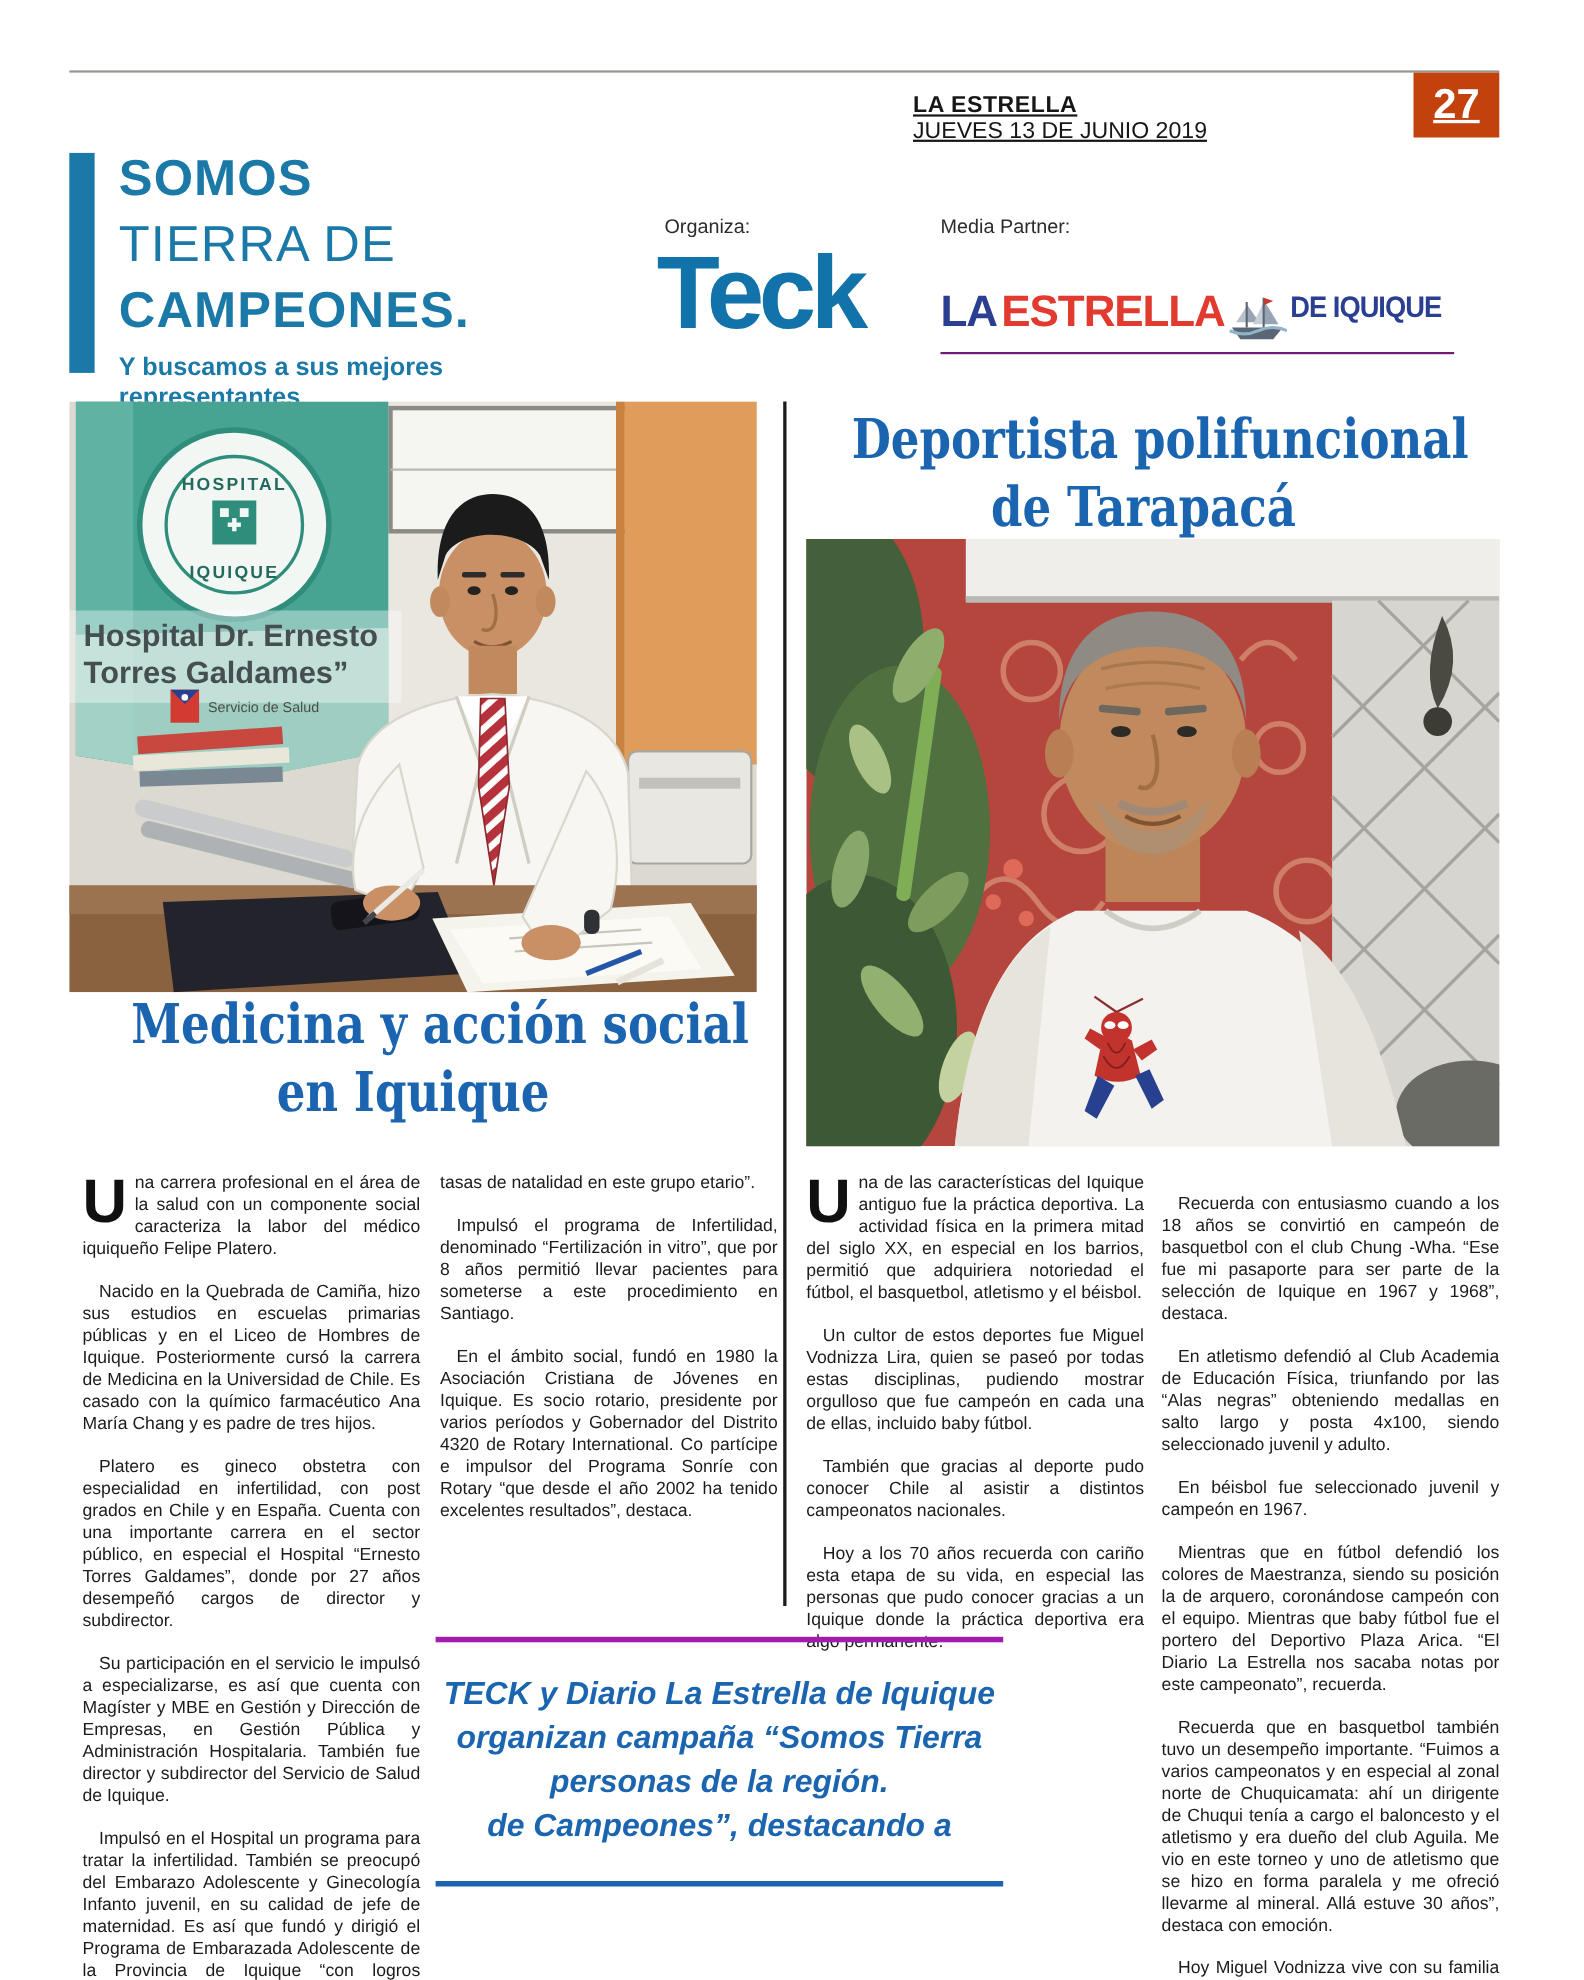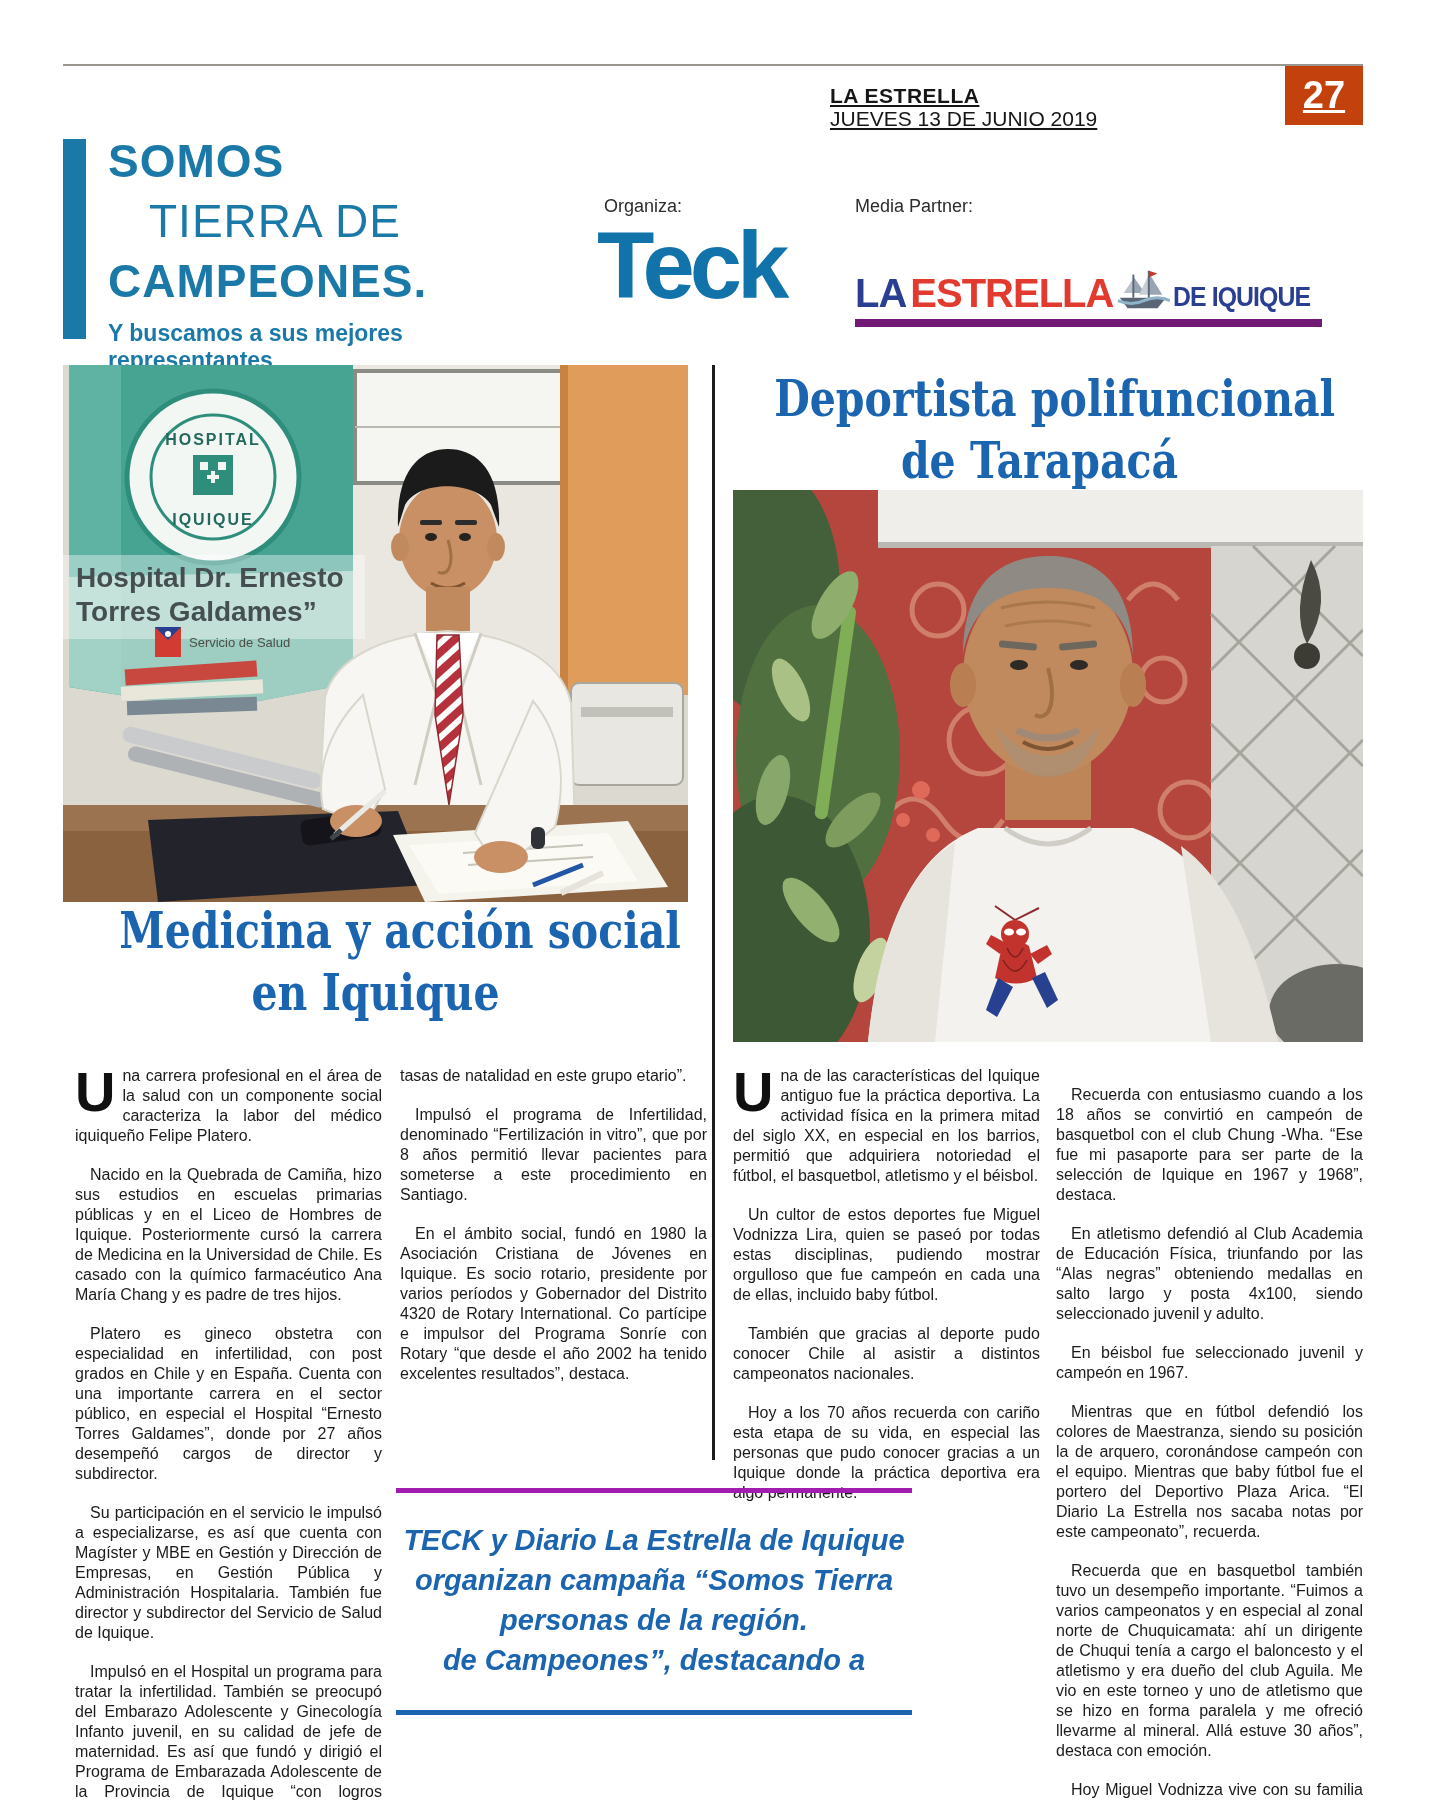--- a/index.html
+++ b/index.html
@@ -12,32 +12,32 @@
   .masthead .paper{font-size:21px;font-weight:bold;line-height:23px;letter-spacing:.5px;}
   .masthead .date{font-size:21px;font-weight:400;line-height:23px;}
   .page-num{position:absolute;left:1285px;top:66px;width:78px;height:59px;background:#c2410c;
             color:#fff;font-size:38px;font-weight:bold;display:flex;align-items:center;justify-content:center;text-decoration:underline;}
 
   
   .campaign{position:absolute;left:63px;top:131px;}
   .campaign .bar{position:absolute;left:0;top:8px;width:23px;height:200px;background:#1B79A8;}
   .campaign .txt{margin-left:45px;color:#1B79A8;}
   .campaign .t1{font-size:46px;font-weight:800;line-height:60px;letter-spacing:1px;}
-  .campaign .t2{font-size:46px;font-weight:400;line-height:60px;letter-spacing:1px;margin-left:41px;}
+  .campaign .t2{font-size:46px;font-weight:400;line-height:60px;letter-spacing:1px;}
   .campaign .t3{font-size:46px;font-weight:800;line-height:60px;letter-spacing:1px;}
   .campaign .sub{font-size:23px;font-weight:700;line-height:27px;margin-top:9px;}
 
   
   .sp-label{position:absolute;font-size:18px;color:#2c2c2c;}
   .lbl-org{left:604px;top:196px;}
   .lbl-mp{left:855px;top:196px;}
   .teck{position:absolute;left:597px;top:222px;font-size:94px;line-height:88px;font-weight:700;
         color:#1173A9;letter-spacing:-5px;}
-  .estrella-logo{position:absolute;left:855px;top:264px;display:flex;align-items:flex-end;
-                 padding-bottom:7px;border-bottom:8px solid #701a75;}
+  .estrella-logo{position:absolute;left:855px;top:264px;display:flex;align-items:flex-start;
+                 padding-bottom:7px;border-bottom:2px solid #701a75;}
   .le-la{font-size:40px;font-weight:800;color:#2B3F92;letter-spacing:-1px;line-height:38px;}
   .le-estrella{font-size:40px;font-weight:800;color:#E23A2E;letter-spacing:-1px;line-height:38px;margin-left:4px;}
   .le-ship{margin:0 3px;position:relative;top:4px;}
   .le-de{font-size:27px;font-weight:800;color:#2B3F92;letter-spacing:-1px;line-height:30px;transform:scaleX(.92);transform-origin:left bottom;}
 
   
   .divider-v{position:absolute;left:712px;top:365px;width:3px;height:1095px;background:#1c1c1c;}
 
   
   .photo-left{position:absolute;left:63px;top:365px;width:625px;height:418px;}

